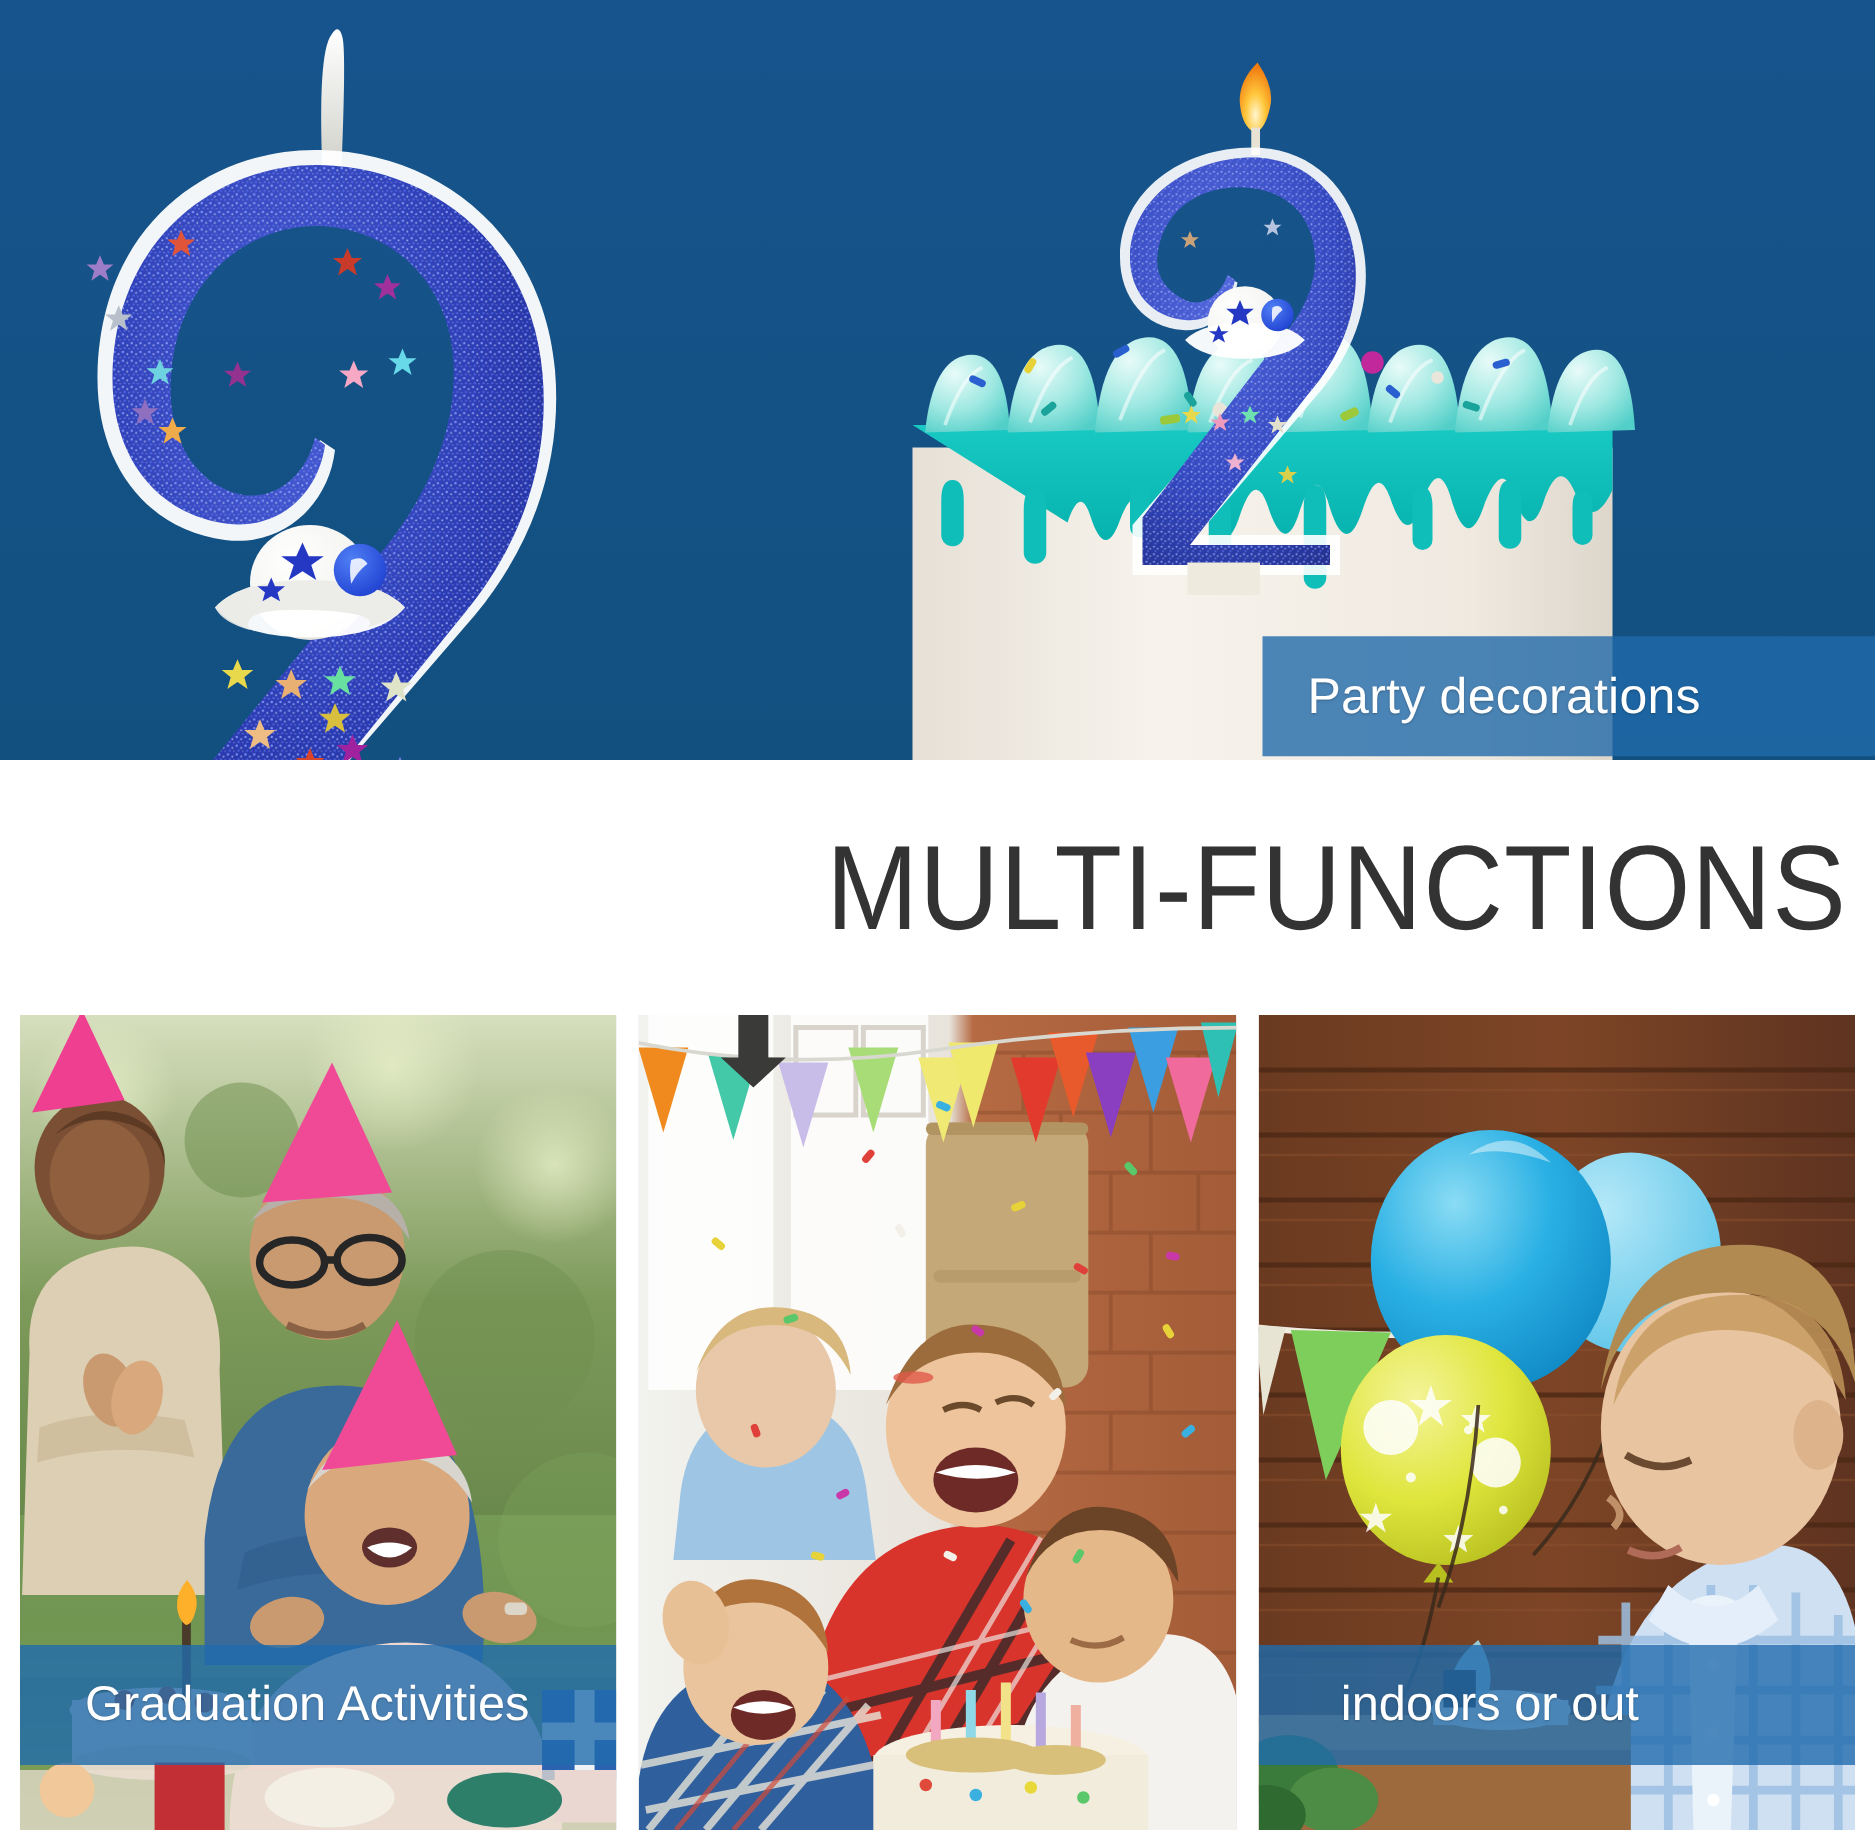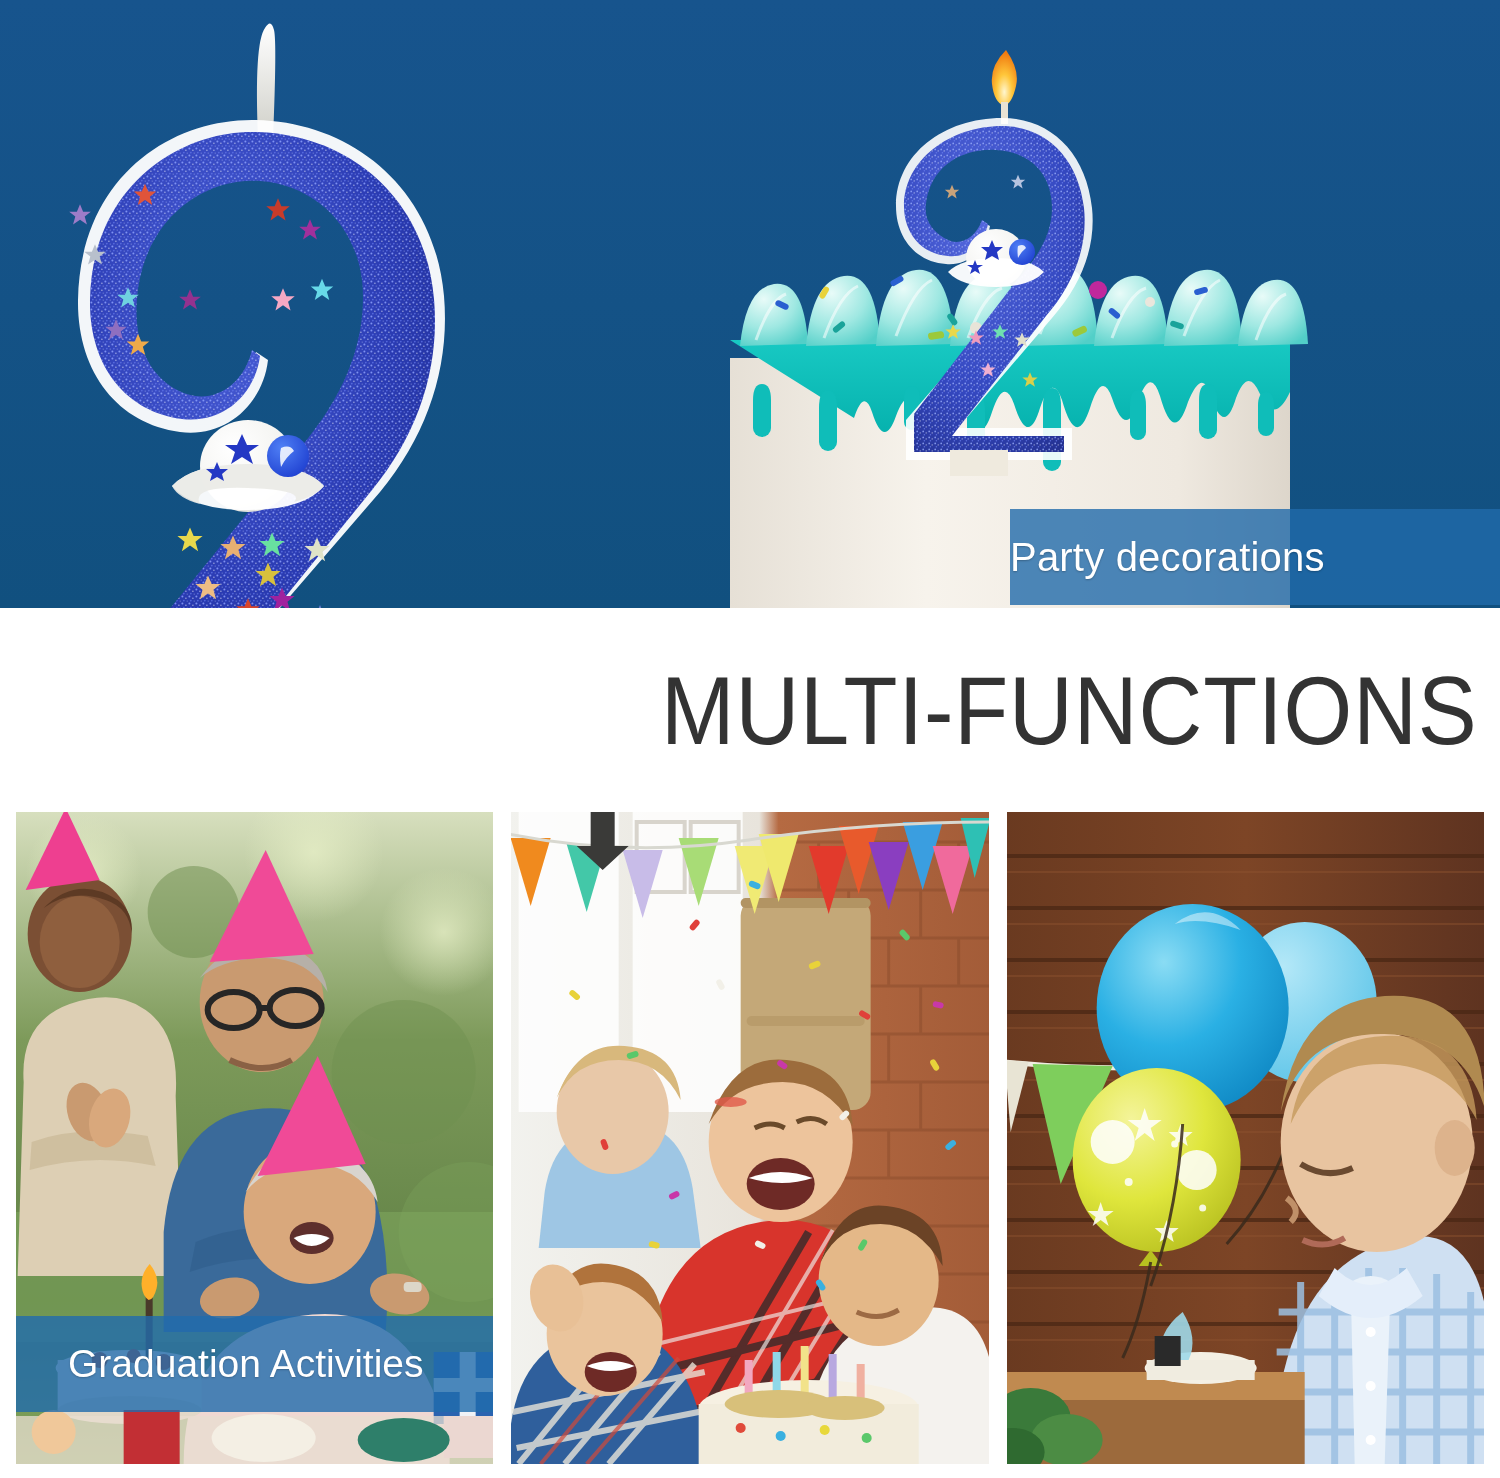--- a/index.html
+++ b/index.html
@@ -35,21 +35,21 @@
 
   
   #party-band {
     position:absolute; left:1010px; top:509px; width:490px; height:96px;
     background:rgba(32,106,170,0.80);
     display:flex; align-items:center;
     z-index:9;
   }
   #party-band .cap-text {
     color:#ffffff; font-size:40px; letter-spacing:.2px;
-    white-space:nowrap;
+    padding-left:36px; white-space:nowrap;
     text-shadow:0 1px 2px rgba(0,0,0,.25);
   }
 
   
   #headline {
     position:absolute; left:0; top:608px; width:1500px; height:205px;
     background:#ffffff;
     display:flex; align-items:center; justify-content:flex-end;margin-left:11px;
   }
   #headline .h1 {
@@ -824,15 +824,18 @@
         <path d="M178 500 q16 26 6 48 l-26 0 q-8 -26 20 -48z" fill="#9ed8e8" opacity="0.9"></path>
         <rect x="150" y="524" width="26" height="30" fill="#2a2a2a"></rect>
       </g>
 
       <g>
         <ellipse cx="26" cy="606" rx="40" ry="30" fill="#3a7a3a"></ellipse>
         <ellipse cx="62" cy="628" rx="36" ry="26" fill="#4c8c44"></ellipse>
         <ellipse cx="8" cy="640" rx="32" ry="24" fill="#2f6a30"></ellipse>
       </g>
     </svg>
+    <div class="cap c2">
+      <span>indoors or out</span>
+    </div>
   </div>
 
 </div>
 
 </body></html>

